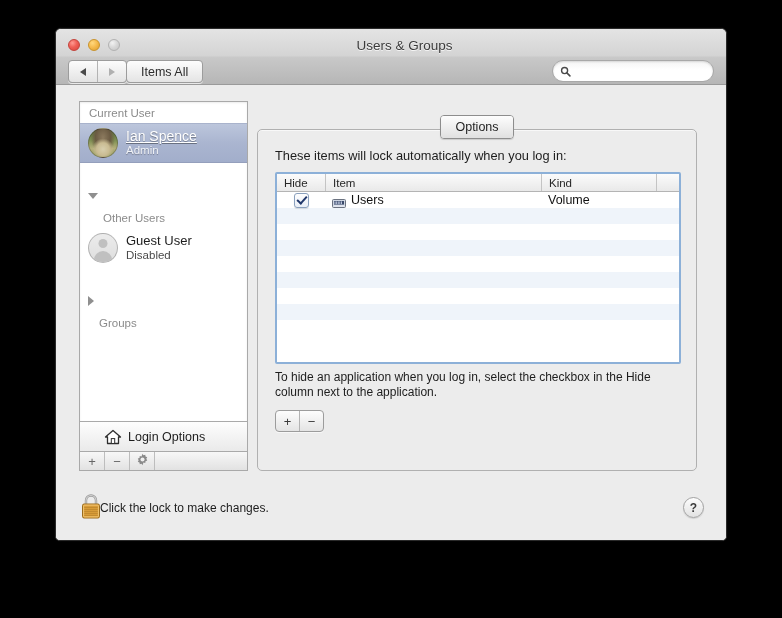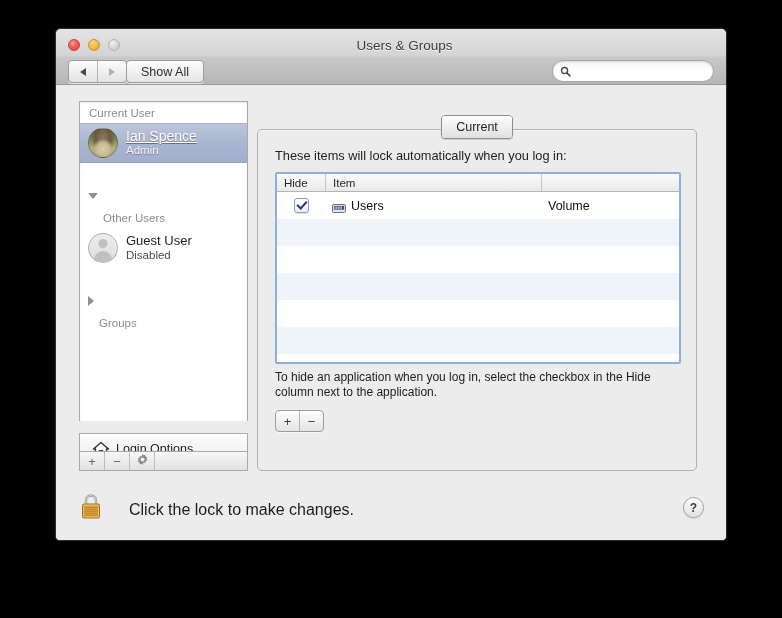--- a/index.html
+++ b/index.html
@@ -165,27 +165,27 @@
     background: #c0c0c0;
   }
   .utext { display: flex; flex-direction: column; line-height: 1.12; }
   .uname { font-size: 13px; color: #1d1d1d; }
   .urole { font-size: 11.5px; color: #4a4a4a; }
   .userrow.selected .uname { color: #fff; text-shadow: 0 1px 1px rgba(0,0,0,0.38); font-size: 14px; text-decoration: underline; }
   .userrow.selected .urole { color: #f0f2f7; text-shadow: 0 1px 1px rgba(0,0,0,0.3); }
 
   
   .loginoptions {
-    position: absolute; left: 23px; top: 348px;
+    position: absolute; left: 23px; top: 336px;
     width: 169px; height: 30px;
     background: linear-gradient(to bottom, #fdfdfd, #eaeaea);
     border: 1px solid #a9a9a9;
     border-bottom: none;
     box-sizing: border-box;
-    display: flex; align-items: center; padding-left: 12px;
+    display: flex; align-items: center; padding-left: 24px;
   }
   .home-icon { margin-right: 6px; display: flex; }
   .lo-label { font-size: 12.5px; color: #1d1d1d; }
 
   .sbfooter {
     position: absolute; left: 23px; top: 366px;
     width: 169px; height: 20px;
     border: 1px solid #a9a9a9;
     box-sizing: border-box;
     background: linear-gradient(to bottom, #f7f7f7, #e2e2e2);
@@ -253,21 +253,21 @@
     border-bottom: 1px solid #b4b4b4;
     font-size: 11.5px; color: #272727;
   }
   .th { display: flex; align-items: center; padding-left: 7px; box-sizing: border-box; }
   .th + .th { border-left: 1px solid #c4c4c4; }
   .th.hide { width: 48px; }
   .th.item { width: 216px; }
   .th.kind { width: 115px; }
   .th.extra { flex: 1; }
 
-  .trow { display: flex; height: 27px; align-items: center; box-sizing: border-box; }
+  .trow { display: flex; height: 16px; align-items: center; box-sizing: border-box; }
   .trow.odd { background: #eff4fa; }
   .trow.even { background: #ffffff; }
   .cell { box-sizing: border-box; display: flex; align-items: center; height: 100%; }
   .cell.hide { width: 48px; justify-content: center; }
   .cell.item { width: 216px; padding-left: 7px; gap: 5px; }
   .cell.kind { width: 115px; padding-left: 7px; }
   .cell.extra { flex: 1; }
   .cell-text { font-size: 12.5px; color: #111; }
 
   .checkbox {
@@ -303,22 +303,22 @@
   .arbtn { width: 23px; display: flex; align-items: center; justify-content: center; font-size: 13px; color: #3a3a3a; }
   .arbtn + .arbtn { border-left: 1px solid #b3b3b3; }
 
   
   .footer { position: absolute; left: 0; right: 0; bottom: 0; height: 62px; }
   .lock {
     position: absolute; left: 22px; top: 12px;
     width: 26px; height: 30px;
   }
   .lock-label {
-    position: absolute; left: 73px; top: 22px;
-    font-size: 16px; color: #1d1d1d;
+    position: absolute; left: 44px; top: 22px;
+    font-size: 12px; color: #1d1d1d;
   }
   .helpbtn {
     position: absolute; right: 22px; top: 18px;
     width: 19px; height: 19px; border-radius: 50%;
     background: linear-gradient(to bottom, #fdfdfd, #e2e2e2);
     border: 1px solid #a2a2a2;
     box-shadow: 0 1px 1px rgba(0,0,0,0.12);
     display: flex; align-items: center; justify-content: center;
     font-size: 12px; color: #3b3b3b; font-weight: bold;
   }
@@ -340,21 +340,21 @@
       <div class="navgroup">
         <div class="navbtn">
           <span class="tri left"></span>
         </div>
         <div class="navbtn">
           <span class="tri right"></span>
         </div>
       </div>
 
       <div class="showall">
-        <span>Show All</span>
+        <span>Items All</span>
       </div>
 
       <div class="searchfield">
         <span class="magnifier">
           <svg width="11" height="11" viewBox="0 0 12 12">
             <circle cx="5" cy="5" r="3.3" fill="none" stroke="#4a4a4a" stroke-width="1.5"></circle>
             <line x1="7.5" y1="7.5" x2="10.8" y2="10.8" stroke="#4a4a4a" stroke-width="1.7" stroke-linecap="round"></line>
           </svg>
         </span>
         <input class="search-input" type="text" value="" placeholder="" style="">
@@ -417,32 +417,33 @@
               <circle cx="8" cy="8" r="2.5" fill="#f0f0f0"></circle>
             </svg>
           </span>
         </div>
         <div class="sbfill"></div>
       </div>
 
       <div class="tabs">
         <div class="tabgroup">
           <div class="tab">
-            <span>Current</span>
+            <span>Options</span>
           </div>
         </div>
       </div>
 
       <div class="panel">
         <div class="panel-desc">These items will lock automatically when you log in:</div>
 
         <div class="table">
           <div class="thead">
             <div class="th hide">Hide</div>
             <div class="th item">Item</div>
+            <div class="th kind">Kind</div>
             <div class="th extra"></div>
           </div>
 
           <div class="trow even">
             <div class="cell hide">
               <span class="checkbox checked"></span>
             </div>
             <div class="cell item">
               <span class="vol-icon">
                 <svg width="14" height="11" viewBox="0 0 14 11">

